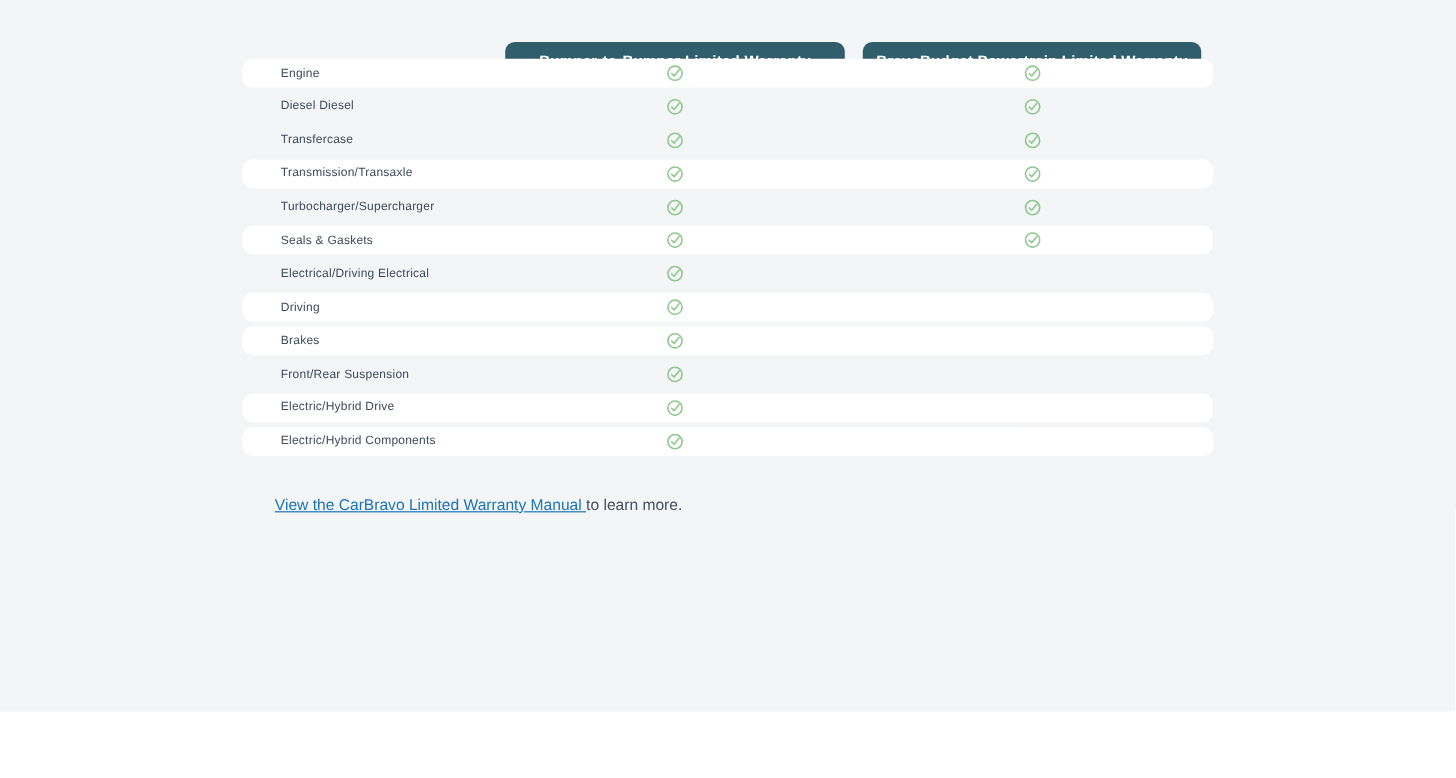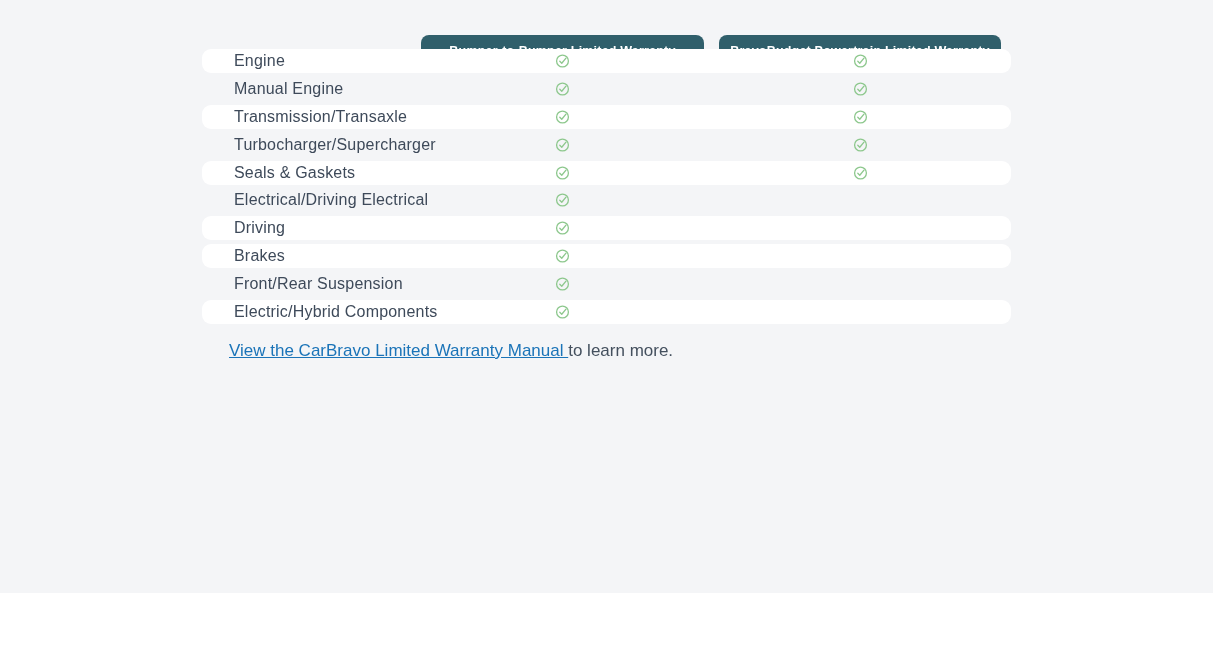--- a/index.html
+++ b/index.html
@@ -53,42 +53,42 @@
     display: flex;
     align-items: center;
   }
   .row.striped {
     background: #ffffff;
     border-radius: 9px;
   }
   .row-label {
     position: absolute;
     left: 32px;
-    font-size: 16px;
+    font-size: 10px;
     color: #3e4a5a;
     letter-spacing: 0.2px;
     white-space: nowrap;
     text-align: center;
   }
   .check {
     position: absolute;
     top: 50%;
     transform: translateY(-50%);
     width: 15px;
     height: 15px;
     color: #8ec88e;
     line-height: 0;
   }
   .check.c1 { left: 353px; }
   .check.c2 { left: 651px; }
   .check svg { width: 15px; height: 15px; display: block; }
   .footer {
-    margin-top: 17px;
+    margin-top: 33px;
     padding-left: 27px;
-    font-size: 17px;
+    font-size: 13px;
     color: #44505e;
     white-space: pre;
   }
   .footer a {
     color: #1b74b8;
     text-decoration: underline;
     white-space: pre;
   }
 </style>
 </head>
@@ -112,21 +112,36 @@
   </svg>
 </span>
           <span class="check c2">
   <svg viewBox="0 0 16 16" fill="none" xmlns="http://www.w3.org/2000/svg">
     <circle cx="8" cy="8" r="6.3" stroke="currentColor" stroke-width="1.4" fill="none"></circle>
     <path d="M5.1 8.3 L7.2 10.4 L11.7 4.9" stroke="currentColor" stroke-width="1.4" fill="none" stroke-linecap="round" stroke-linejoin="round"></path>
   </svg>
 </span>
         </div>
         <div class="row">
-          <span class="row-label">Manual Engine</span>
+          <span class="row-label">Diesel Diesel</span>
+          <span class="check c1">
+  <svg viewBox="0 0 16 16" fill="none" xmlns="http://www.w3.org/2000/svg">
+    <circle cx="8" cy="8" r="6.3" stroke="currentColor" stroke-width="1.4" fill="none"></circle>
+    <path d="M5.1 8.3 L7.2 10.4 L11.7 4.9" stroke="currentColor" stroke-width="1.4" fill="none" stroke-linecap="round" stroke-linejoin="round"></path>
+  </svg>
+</span>
+          <span class="check c2">
+  <svg viewBox="0 0 16 16" fill="none" xmlns="http://www.w3.org/2000/svg">
+    <circle cx="8" cy="8" r="6.3" stroke="currentColor" stroke-width="1.4" fill="none"></circle>
+    <path d="M5.1 8.3 L7.2 10.4 L11.7 4.9" stroke="currentColor" stroke-width="1.4" fill="none" stroke-linecap="round" stroke-linejoin="round"></path>
+  </svg>
+</span>
+        </div>
+        <div class="row">
+          <span class="row-label">Transfercase</span>
           <span class="check c1">
   <svg viewBox="0 0 16 16" fill="none" xmlns="http://www.w3.org/2000/svg">
     <circle cx="8" cy="8" r="6.3" stroke="currentColor" stroke-width="1.4" fill="none"></circle>
     <path d="M5.1 8.3 L7.2 10.4 L11.7 4.9" stroke="currentColor" stroke-width="1.4" fill="none" stroke-linecap="round" stroke-linejoin="round"></path>
   </svg>
 </span>
           <span class="check c2">
   <svg viewBox="0 0 16 16" fill="none" xmlns="http://www.w3.org/2000/svg">
     <circle cx="8" cy="8" r="6.3" stroke="currentColor" stroke-width="1.4" fill="none"></circle>
     <path d="M5.1 8.3 L7.2 10.4 L11.7 4.9" stroke="currentColor" stroke-width="1.4" fill="none" stroke-linecap="round" stroke-linejoin="round"></path>
@@ -200,20 +215,29 @@
           <span class="row-label">Brakes</span>
           <span class="check c1">
   <svg viewBox="0 0 16 16" fill="none" xmlns="http://www.w3.org/2000/svg">
     <circle cx="8" cy="8" r="6.3" stroke="currentColor" stroke-width="1.4" fill="none"></circle>
     <path d="M5.1 8.3 L7.2 10.4 L11.7 4.9" stroke="currentColor" stroke-width="1.4" fill="none" stroke-linecap="round" stroke-linejoin="round"></path>
   </svg>
 </span>
         </div>
         <div class="row">
           <span class="row-label">Front/Rear Suspension</span>
+          <span class="check c1">
+  <svg viewBox="0 0 16 16" fill="none" xmlns="http://www.w3.org/2000/svg">
+    <circle cx="8" cy="8" r="6.3" stroke="currentColor" stroke-width="1.4" fill="none"></circle>
+    <path d="M5.1 8.3 L7.2 10.4 L11.7 4.9" stroke="currentColor" stroke-width="1.4" fill="none" stroke-linecap="round" stroke-linejoin="round"></path>
+  </svg>
+</span>
+        </div>
+        <div class="row striped">
+          <span class="row-label">Electric/Hybrid Drive</span>
           <span class="check c1">
   <svg viewBox="0 0 16 16" fill="none" xmlns="http://www.w3.org/2000/svg">
     <circle cx="8" cy="8" r="6.3" stroke="currentColor" stroke-width="1.4" fill="none"></circle>
     <path d="M5.1 8.3 L7.2 10.4 L11.7 4.9" stroke="currentColor" stroke-width="1.4" fill="none" stroke-linecap="round" stroke-linejoin="round"></path>
   </svg>
 </span>
         </div>
         <div class="row striped">
           <span class="row-label">Electric/Hybrid Components</span>
           <span class="check c1">

